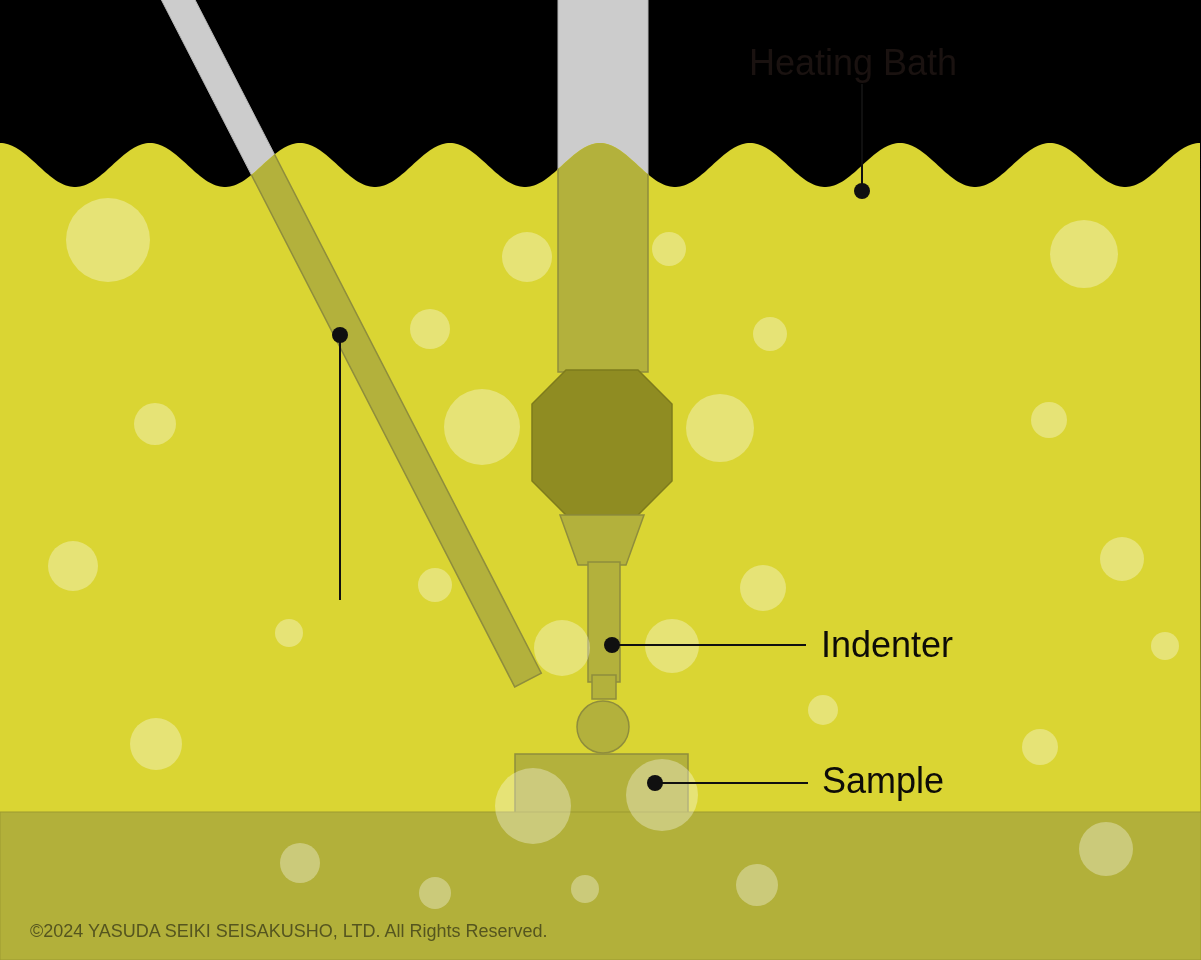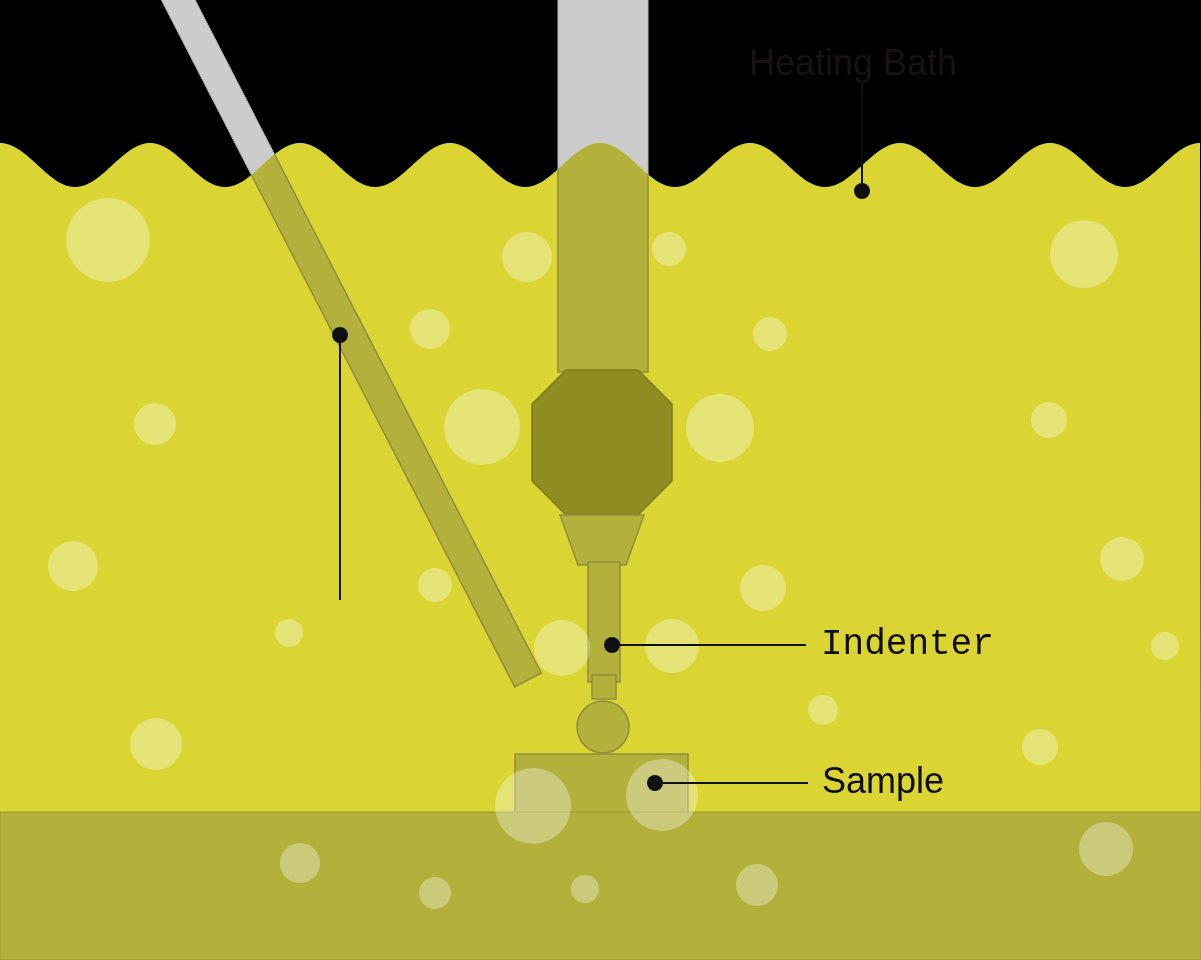--- a/index.html
+++ b/index.html
@@ -43,21 +43,20 @@
     left: 30px;
     top: 602px;
     font-size: 36px;
     color: #0d0c08;
   }
   #lbl-indenter {
     left: 821px;
     top: 626px;
     font-size: 36px;
     color: #0d0c08;
-    font-family: Liberation Mono, monospace;
   }
   #lbl-sample {
     left: 822px;
     top: 762px;
     font-size: 36px;
     color: #0d0c08;
     text-align: center;
   }
   #lbl-copyright {
     left: 30px;
@@ -156,14 +155,15 @@
       </g>
   </svg>
 
   <div class="lbl" id="lbl-heating-bath">Heating Bath</div>
 
 
   <div class="lbl" id="lbl-indenter">Indenter</div>
 
   <div class="lbl" id="lbl-sample">Sample</div>
 
+  <div class="lbl" id="lbl-copyright">©2024 YASUDA SEIKI SEISAKUSHO, LTD. All Rights Reserved.</div>
 
 </div>
 
 </body></html>

